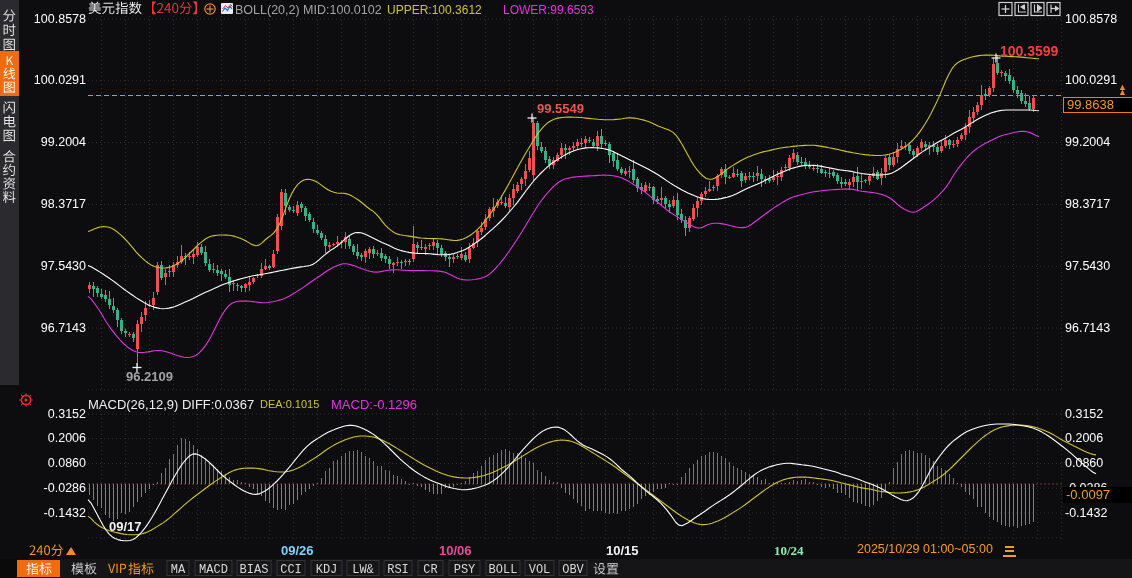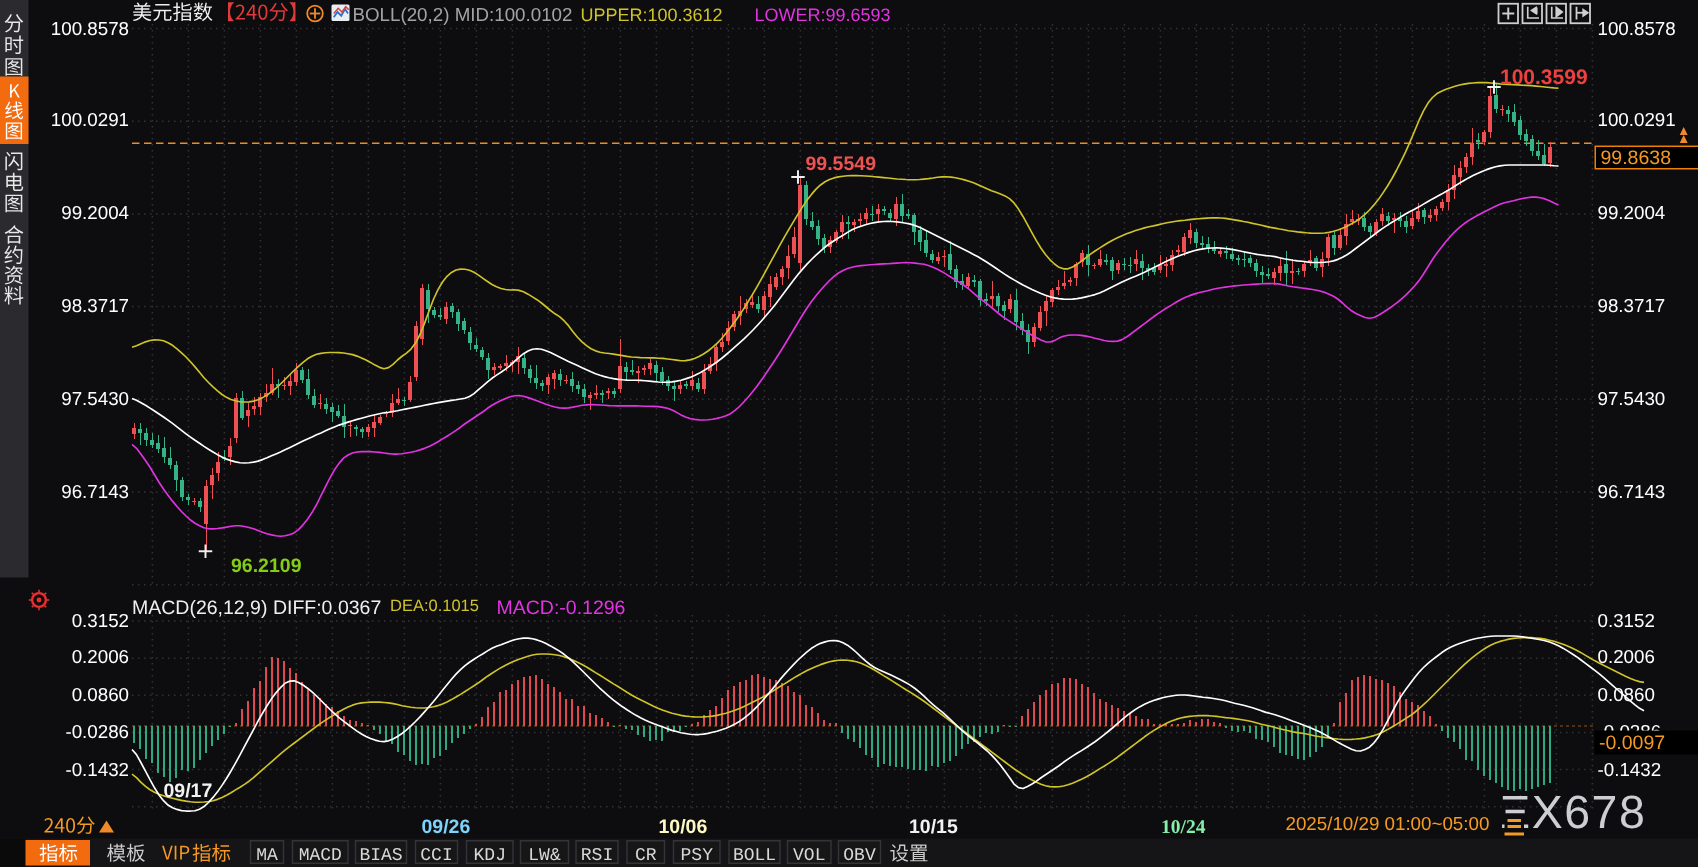--- a/index.html
+++ b/index.html
@@ -940,33 +940,32 @@
     <div style="position:absolute;top:432.25px;font-size:12.5px;color:#ffffff;line-height:1;right:1046px;">0.2006</div>
     <div style="position:absolute;top:432.25px;font-size:12.5px;color:#ffffff;line-height:1;left:1065px;">0.2006</div>
     <div style="position:absolute;top:457.0px;font-size:12.5px;color:#ffffff;line-height:1;right:1046px;">0.0860</div>
     <div style="position:absolute;top:457.0px;font-size:12.5px;color:#ffffff;line-height:1;left:1065px;">0.0860</div>
     <div style="position:absolute;top:481.75px;font-size:12.5px;color:#ffffff;line-height:1;right:1046px;">-0.0286</div>
     <div style="position:absolute;top:481.75px;font-size:12.5px;color:#ffffff;line-height:1;left:1065px;">-0.0286</div>
     <div style="position:absolute;top:506.5px;font-size:12.5px;color:#ffffff;line-height:1;right:1046px;">-0.1432</div>
     <div style="position:absolute;top:506.5px;font-size:12.5px;color:#ffffff;line-height:1;left:1065px;">-0.1432</div>
     <div style="position:absolute;top:520px;left:109px;font-size:13px;font-weight:bold;color:#f2f2f2;line-height:1;">09/17</div>
     <div style="position:absolute;top:544px;left:281px;font-size:13px;font-weight:bold;color:#7dd3fc;line-height:1;">09/26</div>
-    <div style="position:absolute;top:544px;left:439px;font-size:13px;font-weight:bold;color:#fef9c3;line-height:1;">10/06</div>
+    <div style="position:absolute;top:544px;left:439px;font-size:13px;font-weight:bold;color:#ec4899;line-height:1;">10/06</div>
     <div style="position:absolute;top:544px;left:606px;font-size:13px;font-weight:bold;color:#f2f2f2;line-height:1;">10/15</div>
     <div style="position:absolute;top:544px;left:774px;font-size:13px;font-weight:bold;color:#86efac;line-height:1;font-family:Liberation Serif, serif;">10/24</div>
     <div style="position:absolute;top:543px;font-size:12.5px;color:#f59a23;line-height:1;left:857px;">2025/10/29 01:00~05:00</div>
-    <div style="position:absolute;left:1000px;top:524px;font-size:31px;color:#cdced2;letter-spacing:1px;">ΞX678</div>
     <div style="position:absolute;left:1003px;top:545px;width:13px;height:10px;border-bottom:2px solid #f59a23;background:#0d0d0f;">
       <div style="margin-top:1px;border-top:2px solid #f59a23;width:9px;margin-left:2px;"></div>
       <div style="margin-top:2px;border-top:2px solid #f59a23;width:9px;margin-left:2px;"></div>
     </div>
     <div style="position:absolute;top:3.5px;font-size:12.5px;color:#a3a3a3;line-height:1;left:235px;text-align:right;">BOLL(20,2)&nbsp;MID:100.0102</div>
     <div style="position:absolute;top:4px;font-size:12px;color:#cfc32a;line-height:1;left:387px;">UPPER:100.3612</div>
     <div style="position:absolute;top:4px;font-size:12px;color:#e233e2;line-height:1;left:486px;margin-left:17px;">LOWER:99.6593</div>
     <div style="position:absolute;top:398px;font-size:13px;color:#efefef;line-height:1;left:88px;">MACD(26,12,9)&nbsp;DIFF:0.0367</div>
     <div style="position:absolute;top:398.5px;font-size:11px;color:#cfc32a;line-height:1;left:260px;">DEA:0.1015</div>
     <div style="position:absolute;top:398px;font-size:13px;color:#e233e2;line-height:1;left:331px;">MACD:-0.1296</div>
-    <div style="position:absolute;top:370px;font-size:13px;color:#84cc16;line-height:1;left:154px;font-weight:bold;text-align:right;">96.2109</div>
+    <div style="position:absolute;top:370px;font-size:13px;color:#a3a3a3;line-height:1;left:126px;font-weight:bold;text-align:right;">96.2109</div>
     <div style="position:absolute;top:102px;font-size:13px;color:#ef5252;line-height:1;left:537px;font-weight:bold;text-align:right;">99.5549</div>
     <div style="position:absolute;top:44px;font-size:14px;color:#ef4040;line-height:1;left:1000px;font-weight:bold;">100.3599</div>
     <div style="position:absolute;left:1063px;top:97px;width:66px;height:14px;border:1px solid #f08000;background:#000;color:#f59a23;font-size:13px;line-height:14px;padding-left:3px;">99.8638</div>
     <div style="position:absolute;left:1118px;top:85px;color:#ef8a2a;font-size:9px;line-height:5px;">▲<br>▲</div>
     <div style="position:absolute;left:1063px;top:487px;width:69px;height:16px;background:#000;color:#f59a23;font-size:13px;line-height:16px;padding-left:3px;">-0.0097</div>
   </div>
 </body></html>

